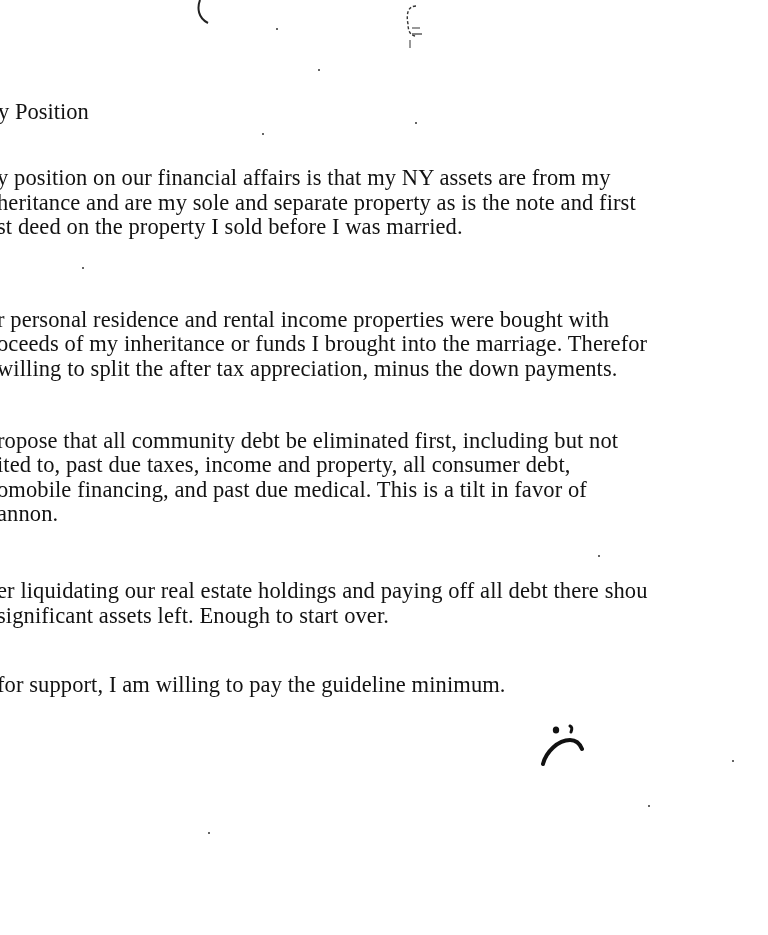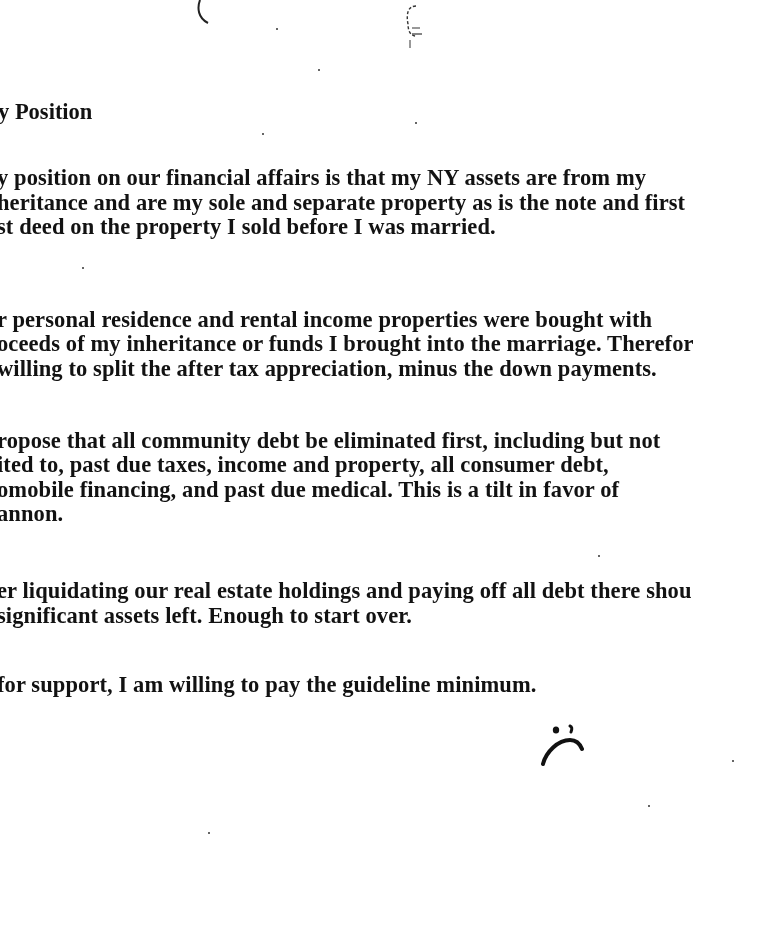--- a/index.html
+++ b/index.html
@@ -16,21 +16,20 @@
       color: #111111;
     }
     .page {
       position: absolute;
       left: 0;
       top: 0;
       width: 768px;
       height: 935px;
       overflow: hidden;
       background: #ffffff;
-      font-weight: bold;
     }
     .line {
       position: absolute;
       white-space: nowrap;
       font-size: 22.5px;
       line-height: 26px;
       letter-spacing: 0.1px;
       color: #121212;
     }
     .heading {

